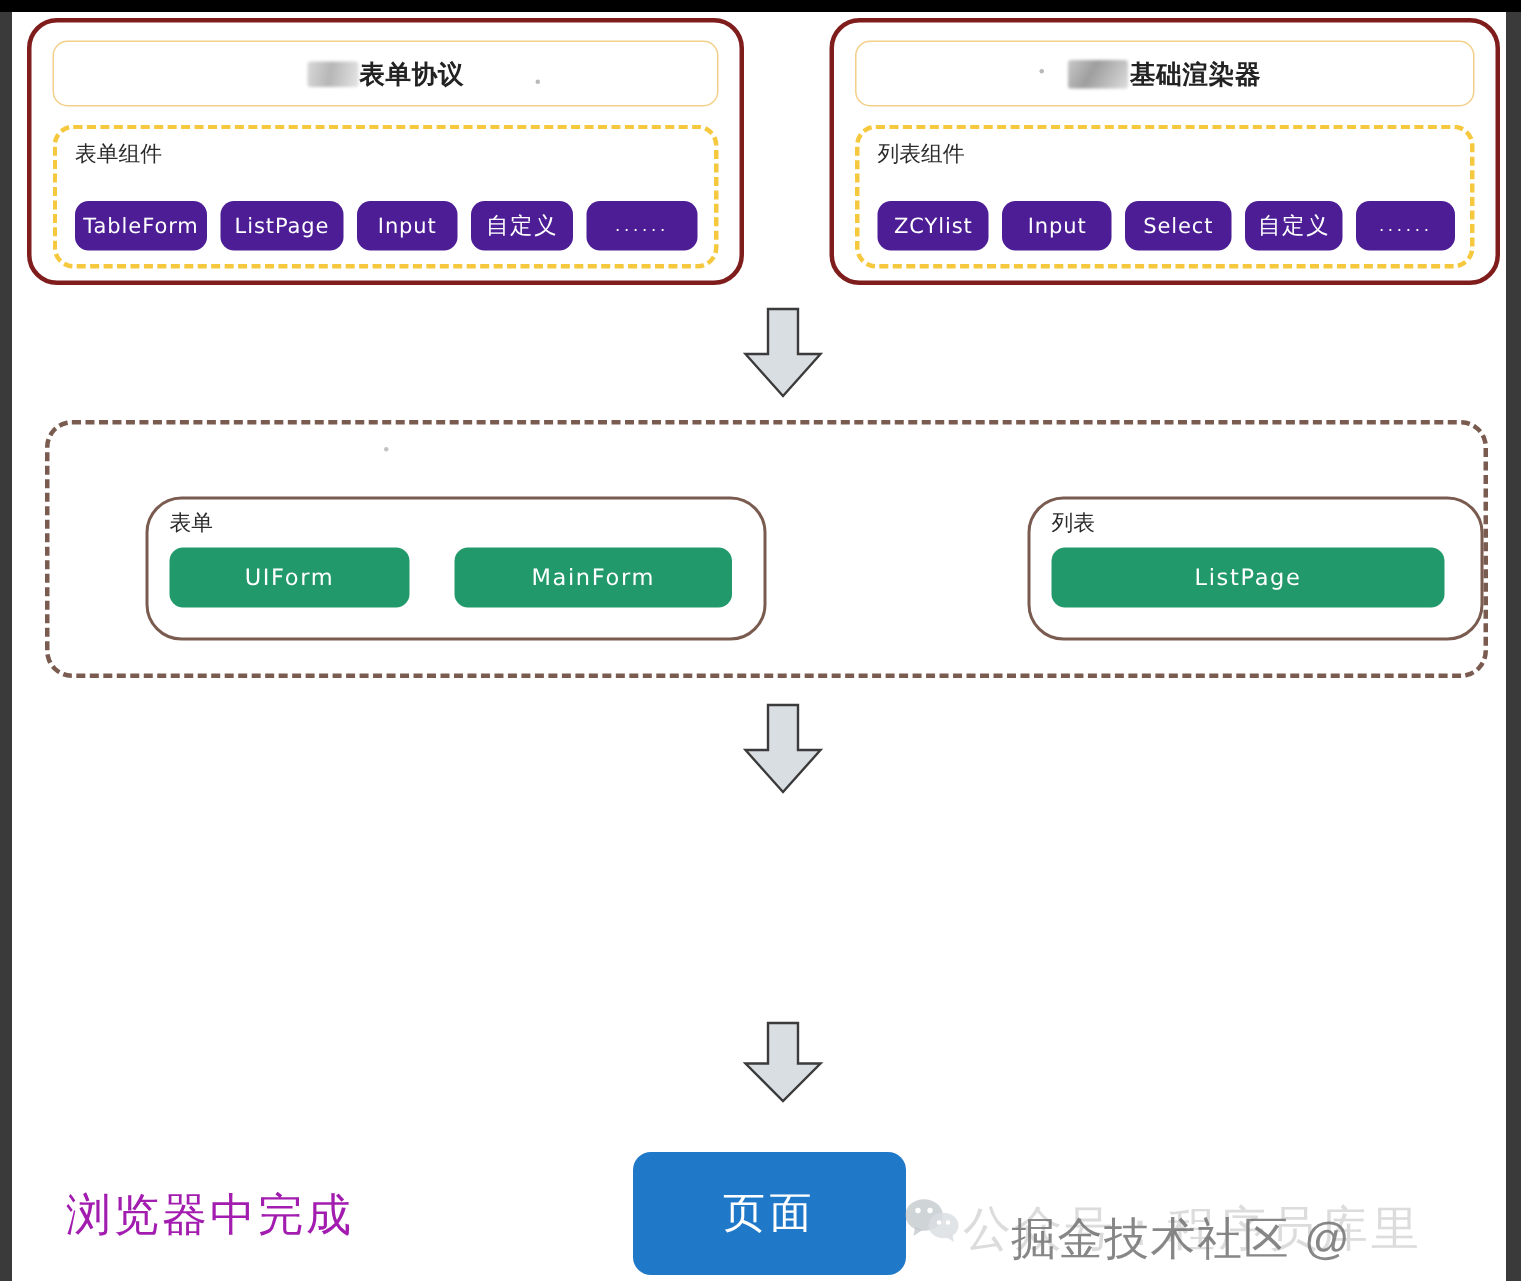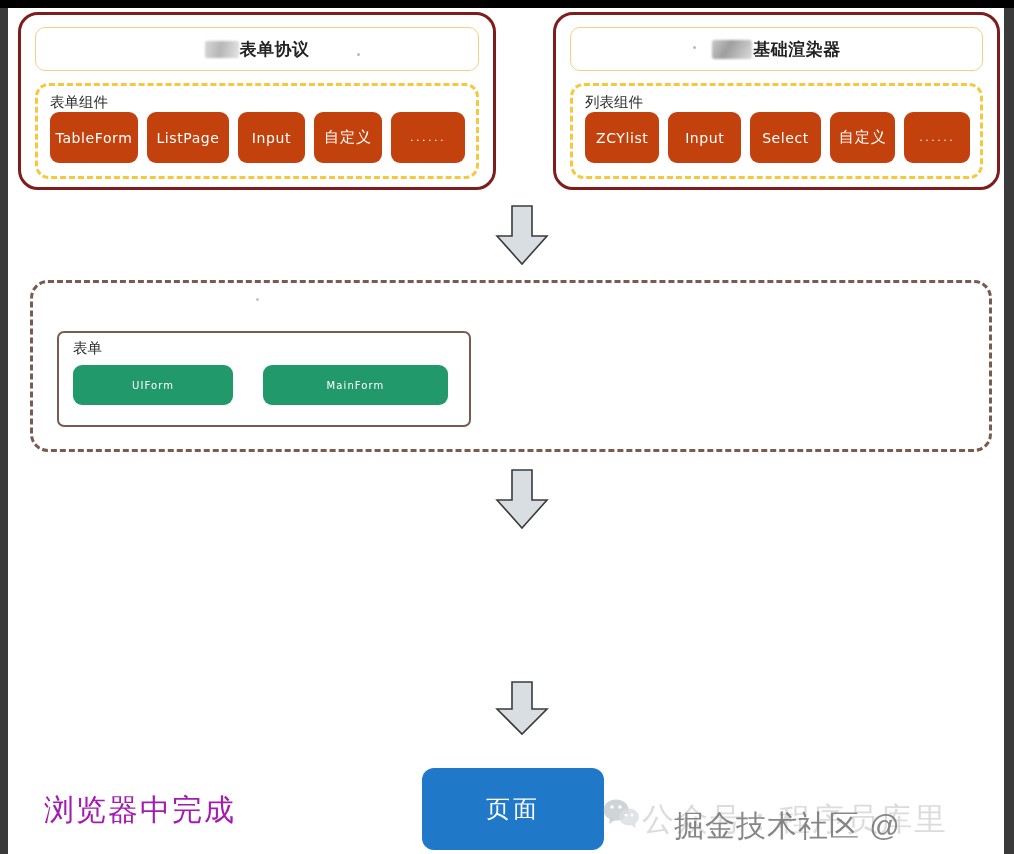--- a/index.html
+++ b/index.html
@@ -102,27 +102,27 @@
     margin-top: 12px;
     height: 96px;
     border: 3px dashed #F5C83E;
     border-radius: 14px;
     padding: 7px 10px 0 12px;
   }
   .group-label {
     font-size: 14.5px;
     color: #2b2b2b;
     font-weight: 500;
-    margin-bottom: 0;
+    margin-bottom: 22px;
   }
   .chip-row { display: flex; gap: 9px; }
   .chip {
-    height: 51px;
+    height: 33px;
     border-radius: 9px;
-    background: #c2410c;
+    background: #4c1d95;
     color: #ffffff;
     display: flex;
     align-items: center;
     justify-content: center;
     font-size: 14px;
     font-family: "DejaVu Sans", sans-serif;
     letter-spacing: .6px;
     white-space: nowrap;
     padding: 0 6px;
   }
@@ -175,43 +175,44 @@
     position: absolute;
     left: 223px; top: 15px;
     width: 3px; height: 3px; border-radius: 50%;
     background: #c3c3c3;
   }
 
   .sub-box {
     position: absolute;
     height: 96px;
     border: 2px solid #7A5B50;
-    border-radius: 7px;
+    border-radius: 24px;
     background: #fff;
     padding: 6px 12px 0 14px;
+    margin-left: 40px;
   }
   .sub-form { left: 24px;  top: 48px; width: 414px; }
   .sub-list { left: 612px; top: 48px; width: 304px; }
 
   .sub-label {
     font-size: 14.5px;
     color: #2b2b2b;
     margin-bottom: 7px;
   }
   .green-row { display: flex; gap: 30px; }
   .green-btn {
     height: 40px;
     border-radius: 9px;
     background: #21996B;
     color: #fff;
     display: flex;
     align-items: center;
     justify-content: center;
     font-family: "DejaVu Sans", sans-serif;
-    font-size: 10px;
+    font-size: 15px;
     letter-spacing: 1.1px;
   }
   .gb-uiform   { width: 160px; }
   .gb-mainform { width: 185px; text-align: center; }
   .gb-listpage { width: 262px; }
 
   
   .base-renderer {
     position: absolute;
     left: 30px; top: 532px;
@@ -251,21 +252,21 @@
   .page-box {
     position: absolute;
     left: 414px; top: 760px;
     width: 182px; height: 82px;
     background: #1F78C8;
     border-radius: 12px;
     display: flex;
     align-items: center;
     justify-content: center;
     color: #fff;
-    font-size: 24px;
+    font-size: 28px;
     letter-spacing: 3px;
   }
 
   
   .wm-wechat {
     position: absolute;
     left: 594px; top: 789px;
     width: 38px; height: 32px;
     opacity: .62;
   }
@@ -345,20 +346,26 @@
       <span class="fw-dot"></span>
 
       <div class="sub-box sub-form">
         <div class="sub-label">表单</div>
         <div class="green-row">
           <div class="green-btn gb-uiform">UIForm</div>
           <div class="green-btn gb-mainform">MainForm</div>
         </div>
       </div>
 
+      <div class="sub-box sub-list">
+        <div class="sub-label">列表</div>
+        <div class="green-row">
+          <div class="green-btn gb-listpage">ListPage</div>
+        </div>
+      </div>
     </div>
 
     <div class="arrow arrow-2">
       <svg viewBox="0 0 66 62">
         <polygon points="23,2 43,2 43,32 58,32 33,60 8,32 23,32" fill="#D9DEE3" stroke="#3b3b3b" stroke-width="1.6"></polygon>
       </svg>
     </div>
 
 
     <div class="arrow arrow-3">

